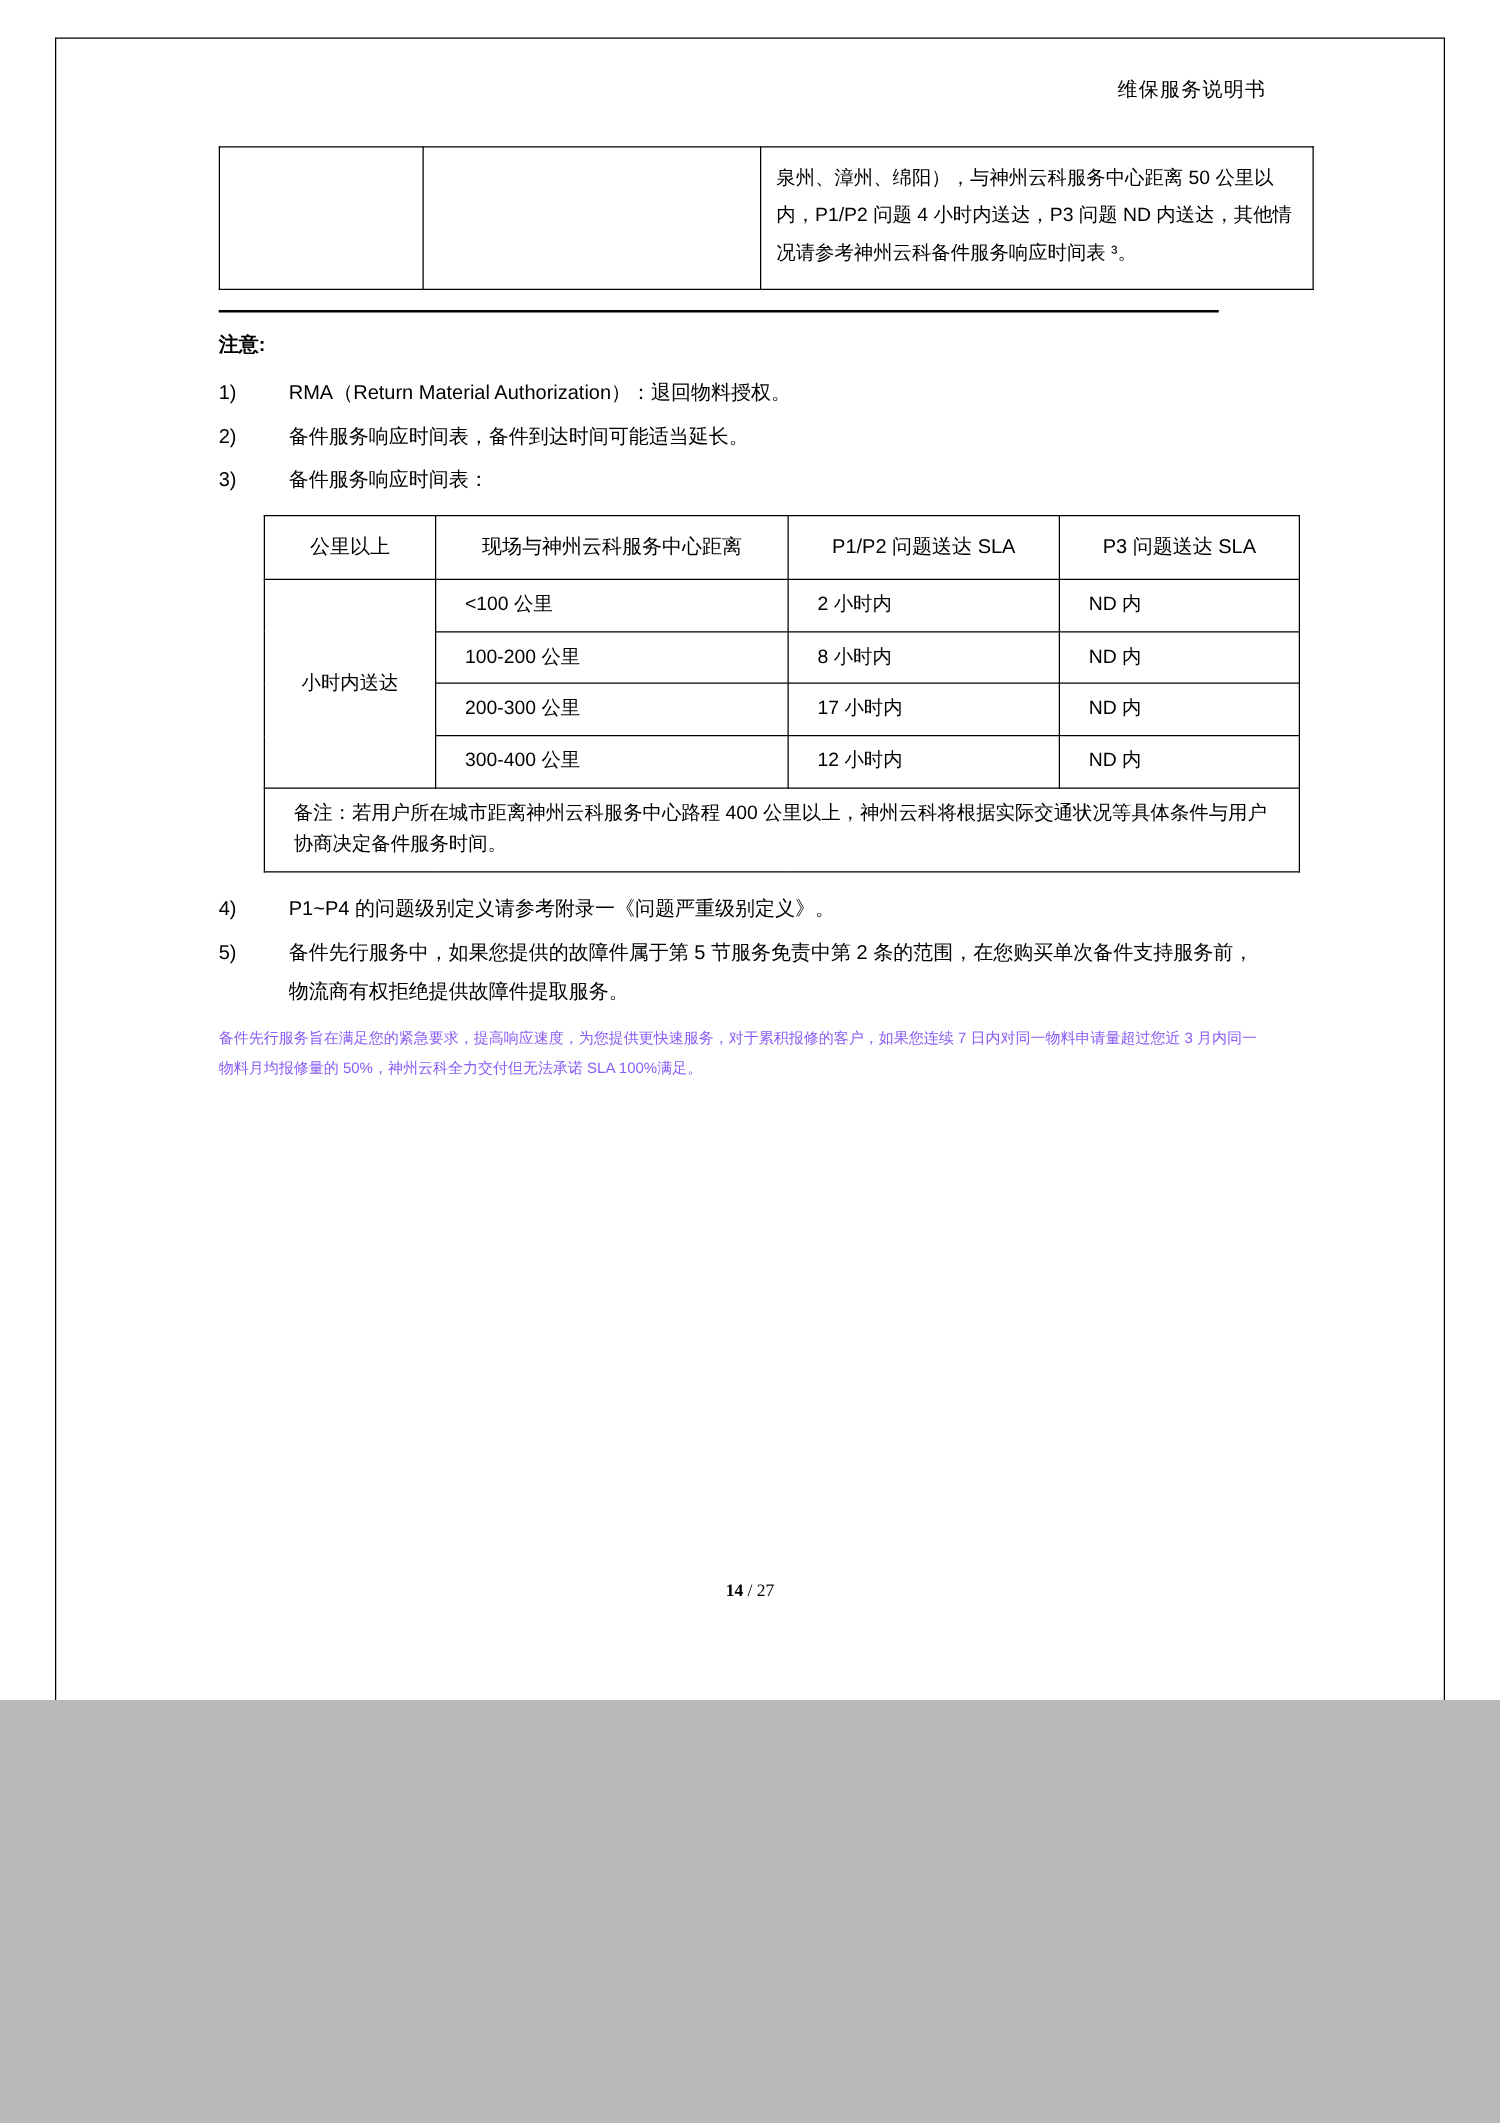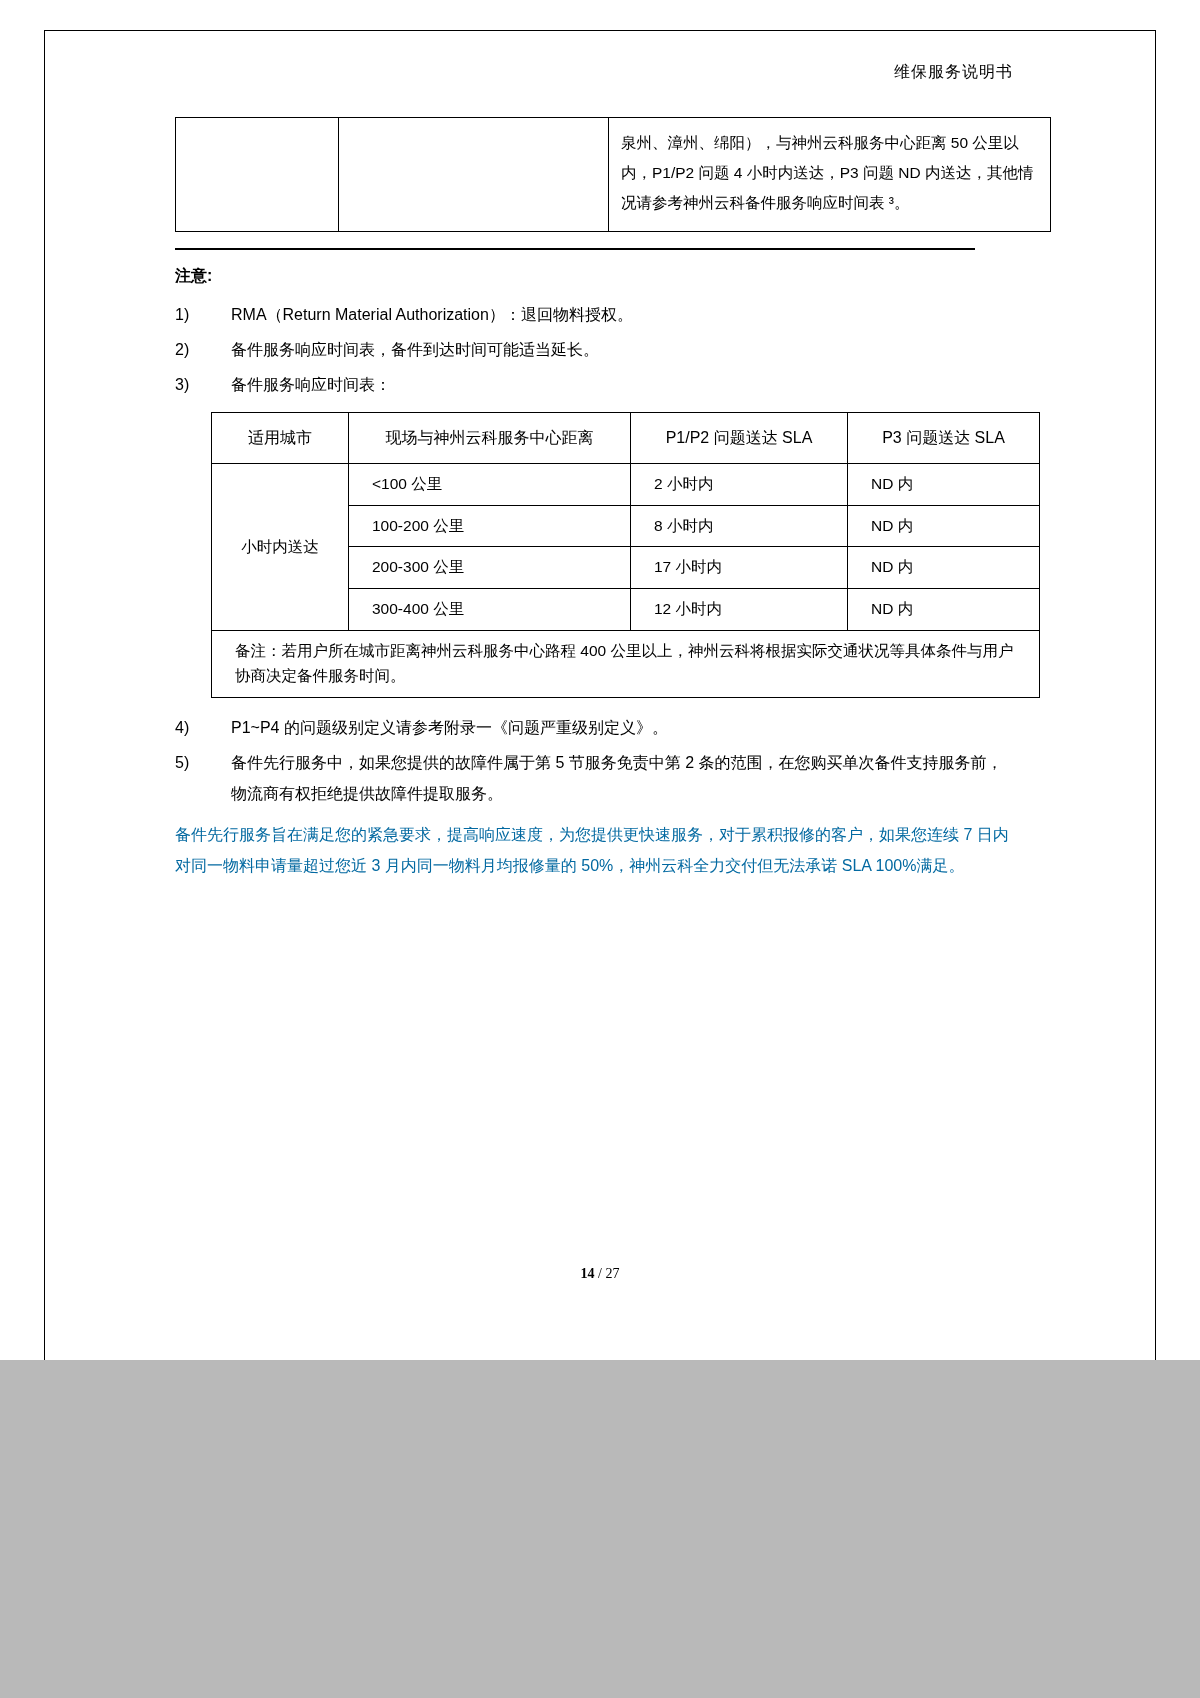--- a/index.html
+++ b/index.html
@@ -126,23 +126,23 @@
     vertical-align: middle;
     font-size: 16px;
   }
   td.remark {
     line-height: 1.95;
     padding: 10px 12px 12px 12px;
     font-size: 15.5px;
   }
 
   .para {
-    font-size: 16px;
-    line-height: 1.95;
-    color: #0369a1;
+    font-size: 12px;
+    line-height: 1.95;
+    color: #8b5cf6;
     margin-top: 10px;
   }
 
   .footer {
     position: absolute;
     left: 0;
     right: 0;
     bottom: 78px;
     text-align: center;
     font-family: "Liberation Serif", "DejaVu Serif", serif;
@@ -186,21 +186,21 @@
       </li>
       <li>
         <span class="num">3)</span>
         <span>备件服务响应时间表：</span>
       </li>
     </ol>
 
     <table class="sla">
       <tbody>
           <tr>
-        <th class="sla-c1">适用城市</th>
+        <th class="sla-c1">公里以上</th>
         <th class="sla-c2">现场与神州云科服务中心距离</th>
         <th class="sla-c3">P1/P2 问题送达 SLA</th>
         <th class="sla-c4">P3 问题送达 SLA</th>
       </tr>
       <tr>
         <td class="city-cell" rowspan="4">小时内送达</td>
         <td>&lt;100 公里</td>
         <td>2 小时内</td>
         <td>ND 内</td>
       </tr>

